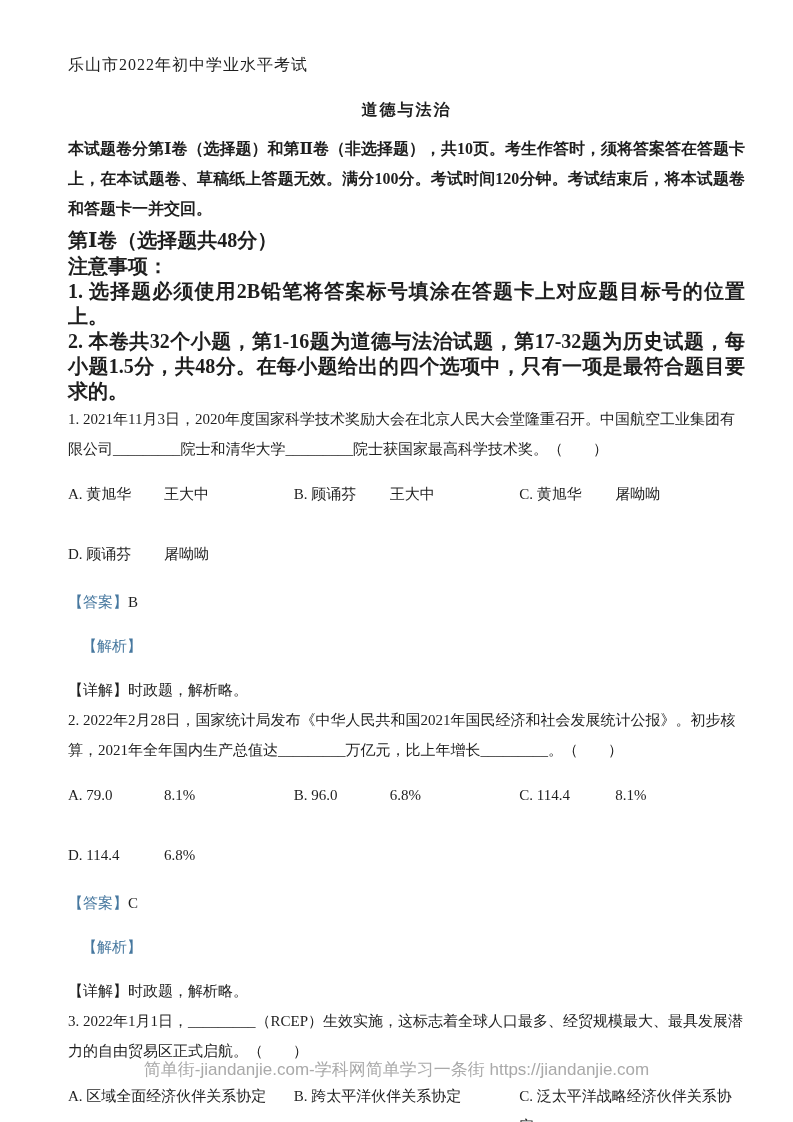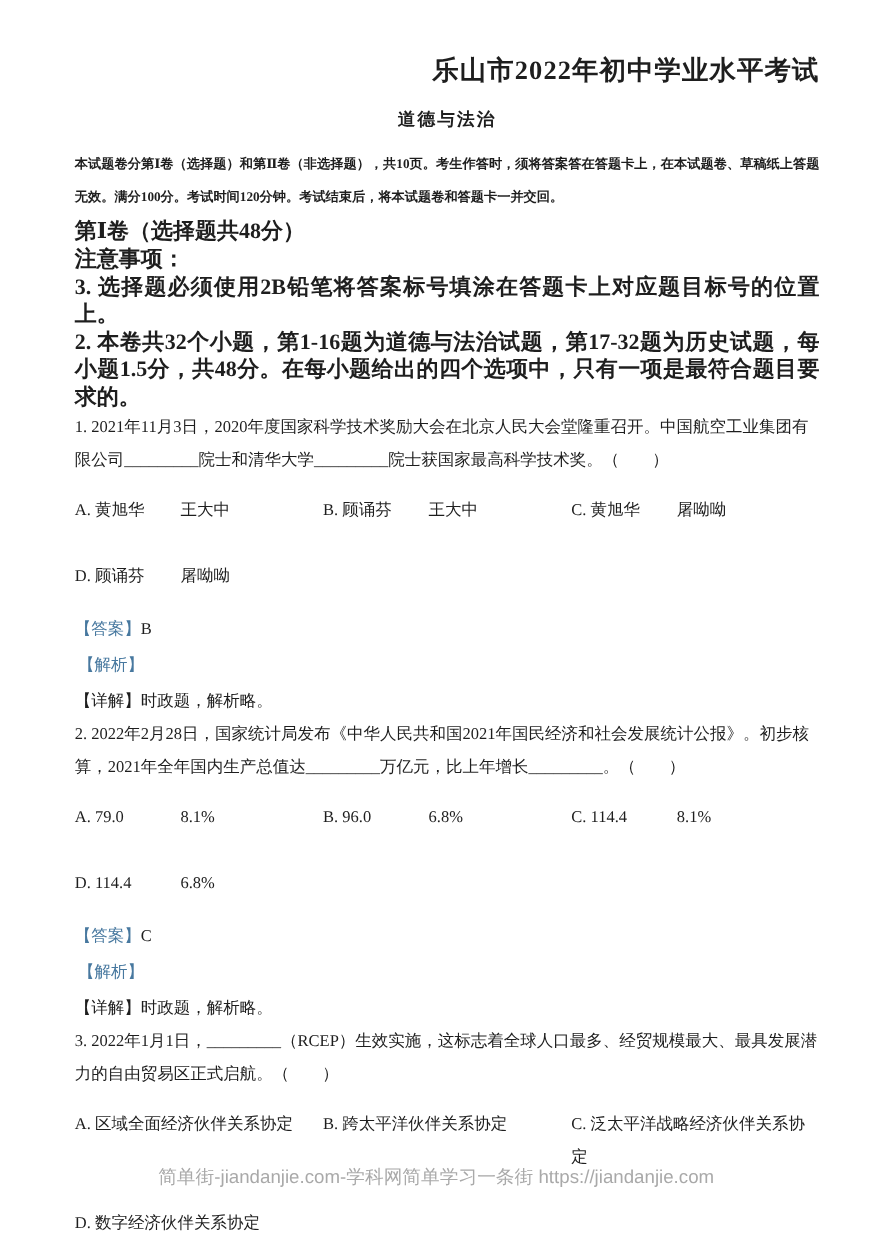--- a/index.html
+++ b/index.html
@@ -9,45 +9,45 @@
     height: 1122px;
     box-sizing: border-box;
     padding: 50px 48px 0 68px;
     background: #ffffff;
     font-family: "Liberation Serif", "DejaVu Serif", serif;
     color: var(--text-color, #1e1e1e);
     font-size: 15px;
     overflow: hidden;
   }
   .title {
-    font-size: 24px; font-weight: 700; text-align: right;
+    font-size: 16px; font-weight: 400; text-align: left;
     line-height: 30px; margin: 0 0 16px 0; letter-spacing: 1px;
   }
   .subject {
     font-size: 16px; font-weight: 700; text-align: center;
     line-height: 28px; margin: 0 0 10px 0; letter-spacing: 2px;
   }
   .intro {
-    font-weight: 700; font-size: 12px; line-height: 30px;
+    font-weight: 700; font-size: 16px; line-height: 30px;
     margin: 0 0 2px 0; text-align: justify;
   }
   .section-heading {
     font-size: 20px; font-weight: 700; text-align: left;
     line-height: 28px; margin: 0;
   }
   .notice-title, .notice {
     font-weight: 700; font-size: 20px; line-height: 25px;
     margin: 0; text-align: justify;
   }
   .stem { line-height: 30px; margin: 0; }
   .opts { display: grid; grid-template-columns: 1fr 1fr 1fr; }
   .opt { line-height: 30px; }
   .opt .t1 { display: inline-block; min-width: 96px; }
   .ans-line { line-height: 30px; margin: 3px 0 0 0; }
-  .analysis-line { line-height: 30px; margin: 3px; }
+  .analysis-line { line-height: 30px; margin: 14px; }
   .detail-line { line-height: 30px; margin: 0; }
   .blue { color: var(--label-blue, #47789f); }
   .footer {
     position: absolute; left: 0; top: 1058px; width: 100%;
     text-align: center;
     font-family: "Liberation Sans", "DejaVu Sans", sans-serif;
     font-size: 17px;
     color: var(--footer-gray, #a9a9a9);
   }
 </style>
@@ -57,21 +57,21 @@
 <div class="page" style="--label-blue: #47789f; --text-color: #1e1e1e; --footer-gray: #a9a9a9;">
 
   <h1 class="title">乐山市2022年初中学业水平考试</h1>
   <h2 class="subject">道德与法治</h2>
 
   <p class="intro">本试题卷分第Ⅰ卷（选择题）和第Ⅱ卷（非选择题），共10页。考生作答时，须将答案答在答题卡上，在本试题卷、草稿纸上答题无效。满分100分。考试时间120分钟。考试结束后，将本试题卷和答题卡一并交回。</p>
 
   <h3 class="section-heading">第Ⅰ卷（选择题共48分）</h3>
 
   <p class="notice-title">注意事项：</p>
-  <p class="notice">3. 选择题必须使用2B铅笔将答案标号填涂在答题卡上对应题目标号的位置上。</p>
+  <p class="notice">1. 选择题必须使用2B铅笔将答案标号填涂在答题卡上对应题目标号的位置上。</p>
   <p class="notice">2. 本卷共32个小题，第1-16题为道德与法治试题，第17-32题为历史试题，每小题1.5分，共48分。在每小题给出的四个选项中，只有一项是最符合题目要求的。</p>
 
   <section>
     <p class="stem">1. 2021年11月3日，2020年度国家科学技术奖励大会在北京人民大会堂隆重召开。中国航空工业集团有限公司_________院士和清华大学_________院士获国家最高科学技术奖。（　　）</p>
     <div class="opts">
       <p class="opt"><span class="t1">A. 黄旭华</span><span class="t2">王大中</span></p>
       <p class="opt"><span class="t1">B. 顾诵芬</span><span class="t2">王大中</span></p>
       <p class="opt"><span class="t1">C. 黄旭华</span><span class="t2">屠呦呦</span></p>
       <p class="opt"><span class="t1">D. 顾诵芬</span><span class="t2">屠呦呦</span></p>
     </div>

